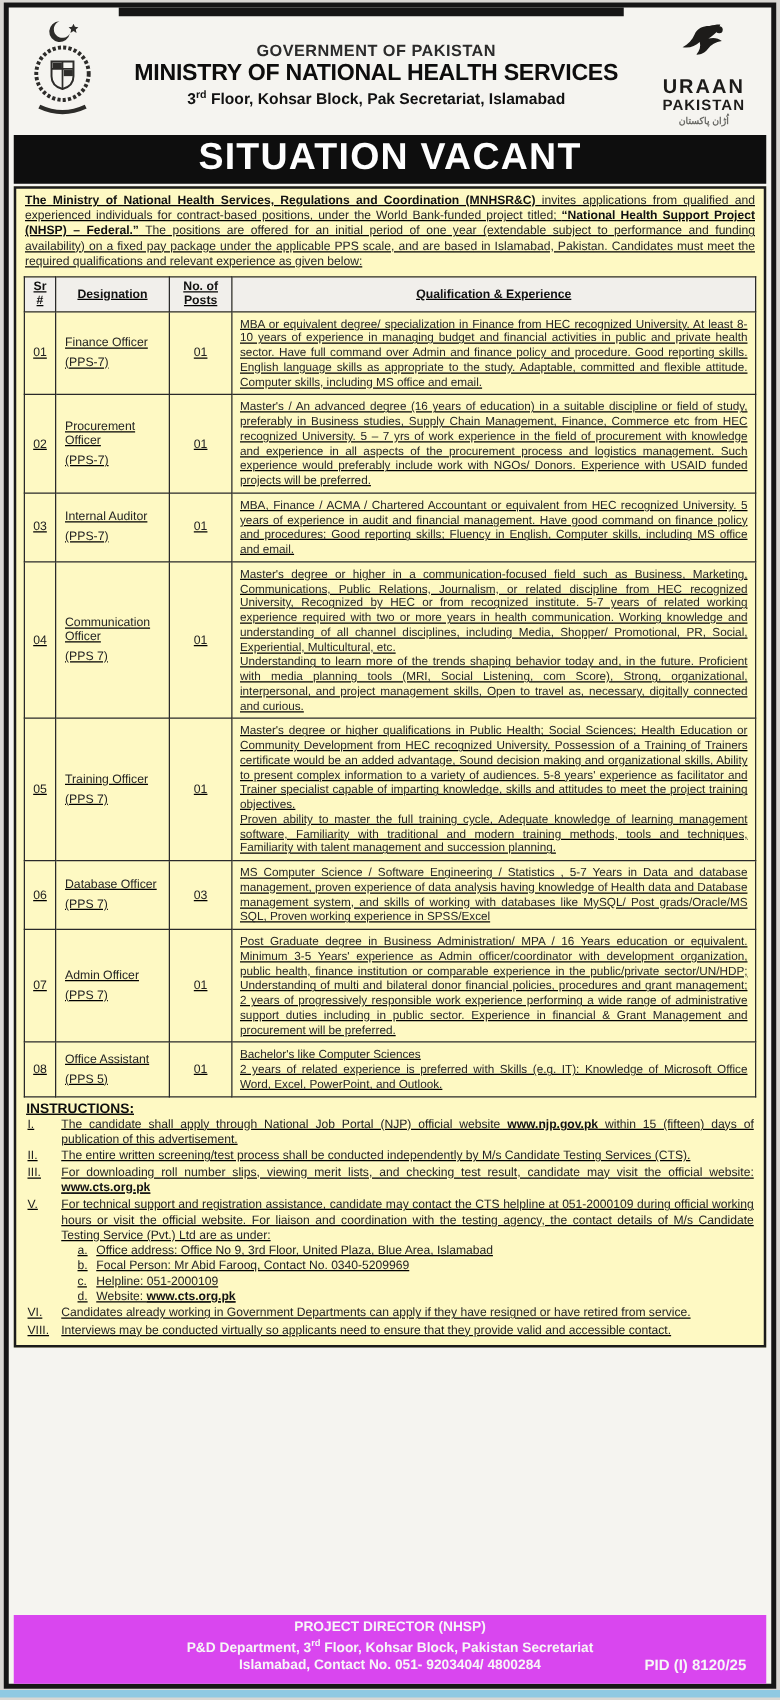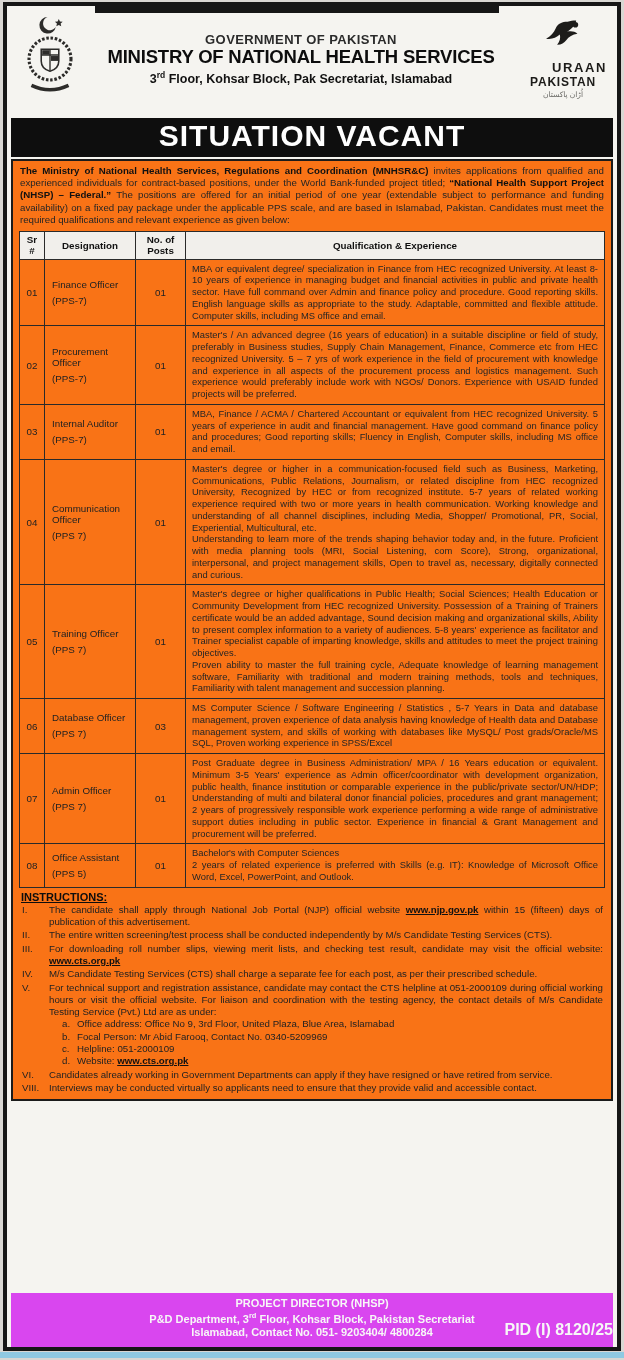--- a/index.html
+++ b/index.html
@@ -9,36 +9,36 @@
     font-family:"Liberation Sans",sans-serif;
     -webkit-font-smoothing:antialiased;
   }
   .ad{
     position:relative;margin:2px 3px 0;height:1349px;box-sizing:border-box;
     border:4px solid #161616;background:#f5f4f0;
     display:flex;flex-direction:column;padding:0 4px;
   }
   .topbar{height:7px;background:#161616;width:67%;margin-left:14%;}
   
-  .header{display:flex;align-items:center;gap:8px;padding:3px 6px 16px;}
+  .header{display:flex;align-items:center;gap:8px;padding:3px 6px 5px;}
   .emblem{width:66px;flex:none;text-align:center;}
   .header-center{flex:1;text-align:center;color:#111;}
   .gov-line{font-size:13px;font-weight:bold;letter-spacing:.4px;color:#2b2b2b;}
   .ministry{font-size:18.5px;font-weight:800;letter-spacing:-.2px;line-height:1.1;color:#0d0d0d;}
   .addr{font-size:12.5px;font-weight:bold;margin-top:2px;color:#111;}
   sup{font-size:68%;}
   .uraan{width:88px;flex:none;text-align:center;color:#1c1b19;}
-  .uraan-line1{font-size:13px;font-weight:800;letter-spacing:1.6px;line-height:1.1;text-align:right;}
+  .uraan-line1{font-size:16px;font-weight:800;letter-spacing:1.6px;line-height:1.1;}
   .uraan-line2{font-size:12px;font-weight:800;letter-spacing:.8px;line-height:1.1;}
-  .uraan-tag{font-size:7.5px;color:#6a6a66;margin-top:1px;}
+  .uraan-tag{font-size:7.5px;color:#6a6a66;margin-top:1px;font-weight:bold;}
   
   .banner{background:#0e0e0e;color:#fefefe;text-align:center;
     font-size:30px;font-weight:800;letter-spacing:1px;padding:1px 0 4px;}
   
-  .frame{border:2.5px solid #1b1b1b;margin-top:2px;background:#f97316;}
+  .frame{border:2.5px solid #1b1b1b;margin-top:2px;background:#fef9c3;text-decoration:underline;}
   .intro{padding:4px 7px 5px;font-size:9.7px;line-height:1.26;text-align:justify;color:#252525;}
   .b{font-weight:bold;color:#111;}
   .u{text-decoration:underline;}
   
   table{border-collapse:collapse;table-layout:fixed;width:calc(100% - 12px);margin:0 auto;}
   th,td{border:1.4px solid #2a2a2a;}
   th{font-size:9.8px;font-weight:bold;color:#111;padding:2px 1px;line-height:1.15;background:#f1efeb;}
   td.sr,td.posts{text-align:center;font-size:9.8px;color:#222;}
   td.desig{font-size:9.8px;color:#222;padding:4px 3px 4px 7px;vertical-align:middle;line-height:1.2;border-radius:20px;}
   td.desig .scale{margin-top:4px;}
@@ -49,21 +49,21 @@
   .inst-heading{font-size:11px;font-weight:800;text-decoration:underline;color:#0d0d0d;margin-bottom:1px;}
   .inst-item{display:flex;font-size:9.7px;line-height:1.27;margin-top:1px;}
   .inst-num{width:27px;flex:none;padding-left:1px;}
   .inst-body{flex:1;text-align:justify;}
   .sub-item{display:flex;padding-left:13px;}
   .sub-label{width:15px;flex:none;}
   
   .footer{margin-top:auto;position:relative;background:#d946ef;color:#f7f7f7;
     text-align:center;padding:4px 14px 7px;}
   .footer-line{font-size:11px;font-weight:bold;line-height:1.25;}
-  .pid{position:absolute;right:0;bottom:8px;font-size:16px;font-weight:bold;}
+  .pid{position:absolute;right:16px;bottom:8px;font-size:12px;font-weight:bold;}
   .bluebar{height:6px;background:#8fc9e2;margin:1px 0 0;}
 </style>
 </head>
 <body>
 
 <div class="ad">
   <div class="topbar"></div>
 
   <div class="header">
     <div class="emblem">
@@ -197,45 +197,41 @@
             </td>
           </tr>
           <tr>
             <td class="sr">08</td>
             <td class="desig">
               <div>Office Assistant</div>
               <div class="scale">(PPS 5)</div>
             </td>
             <td class="posts">01</td>
             <td class="qual">
-              <p>Bachelor's with Computer Sciences</p>
+              <p>Bachelor's like Computer Sciences</p>
               <p>2 years of related experience is preferred with Skills (e.g. IT): Knowledge of Microsoft Office Word, Excel, PowerPoint, and Outlook.</p>
             </td>
           </tr>
         </tbody>
     </table>
 
     <div class="instructions">
       <div class="inst-heading">INSTRUCTIONS:</div>
       <div>
           <div class="inst-item">
             <span class="inst-num">I.</span>
             <span class="inst-body"><span>The candidate shall apply through National Job Portal (NJP) official website </span><span class="b u">www.njp.gov.pk</span><span> within 15 (fifteen) days of publication of this advertisement.</span></span>
           </div>
           <div class="inst-item">
             <span class="inst-num">II.</span>
             <span class="inst-body"><span>The entire written screening/test process shall be conducted independently by M/s Candidate Testing Services (CTS).</span></span>
           </div>
           <div class="inst-item">
             <span class="inst-num">III.</span>
             <span class="inst-body"><span>For downloading roll number slips, viewing merit lists, and checking test result, candidate may visit the official website: </span><span class="b u">www.cts.org.pk</span></span>
-          </div>
-          <div class="inst-item">
-            <span class="inst-num">IV.</span>
-            <span class="inst-body"><span>M/s Candidate Testing Services (CTS) shall charge a separate fee for each post, as per their prescribed schedule.</span></span>
           </div>
           <div class="inst-item">
             <span class="inst-num">V.</span>
             <span class="inst-body"><span>For technical support and registration assistance, candidate may contact the CTS helpline at 051-2000109 during official working hours or visit the official website. For liaison and coordination with the testing agency, the contact details of M/s Candidate Testing Service (Pvt.) Ltd are as under:</span><span class="sub-item">
                 <span class="sub-label">a.</span>
                 <span><span>Office address: Office No 9, 3rd Floor, United Plaza, Blue Area, Islamabad</span></span>
               </span><span class="sub-item">
                 <span class="sub-label">b.</span>
                 <span><span>Focal Person: Mr Abid Farooq, Contact No. 0340-5209969</span></span>
               </span><span class="sub-item">

